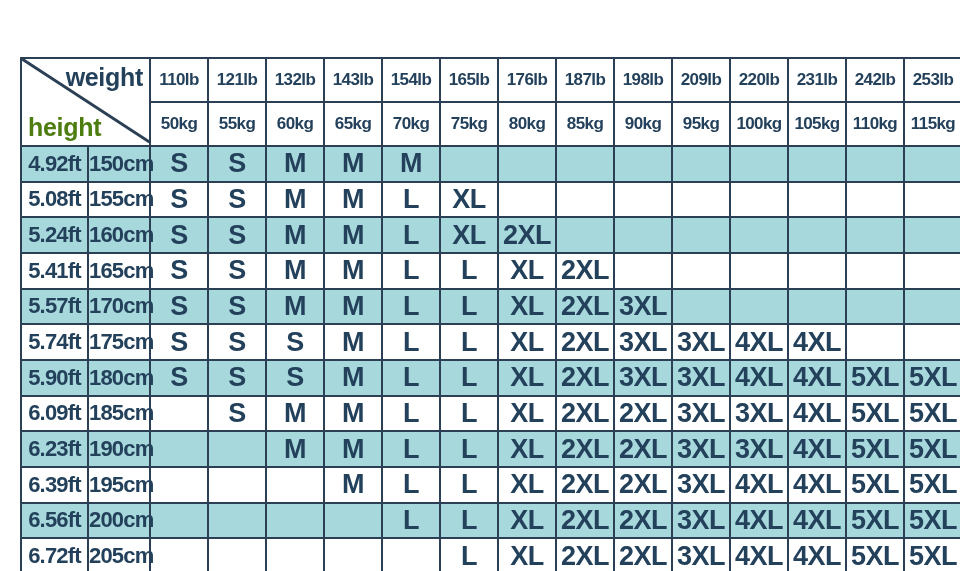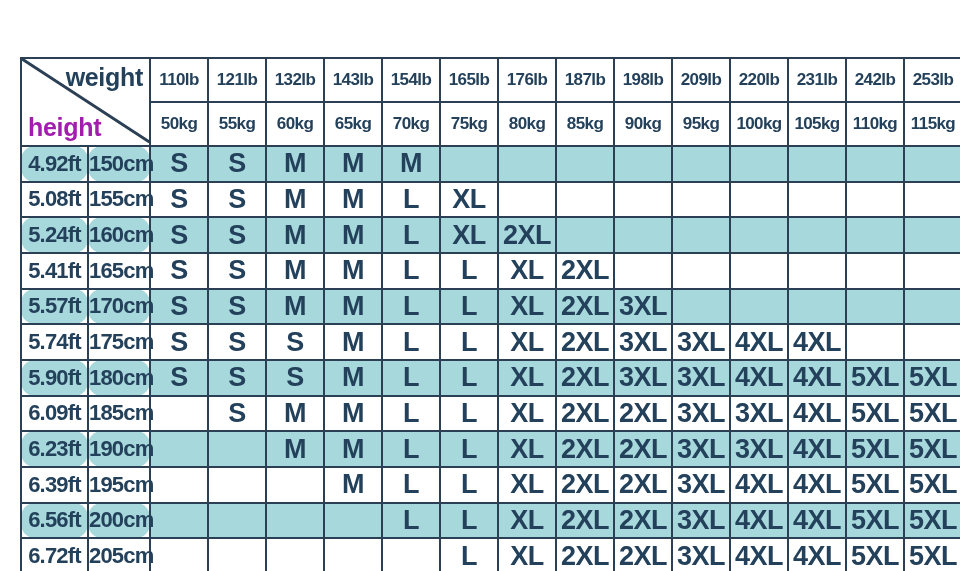--- a/index.html
+++ b/index.html
@@ -64,37 +64,36 @@
     font-weight: bold;
     color: #24415c;
     letter-spacing: -0.3px;
   }
   td.corner .hlabel {
     position: absolute;
     left: 6px;
     bottom: 3px;
     font-size: 25px;
     font-weight: bold;
-    color: #a21caf;
+    color: #4d7c0f;
     letter-spacing: -0.3px;
   }
 
   th.hdr {
     font-size: 17px;
     font-weight: bold;
     height: 42px;
     color: #24415c;
     letter-spacing: -0.6px;
   }
   td.rh {
     font-size: 22px;
     font-weight: normal;
     letter-spacing: -0.8px;
     color: #24415c;
-    border-radius: 14px;
   }
   td.cell {
     font-size: 27px;
     font-weight: bold;
     letter-spacing: -0.5px;
   }
   tr.tint td, tr.tint th { background: #a7d8dc; }
 </style>
 </head>
 <body>

